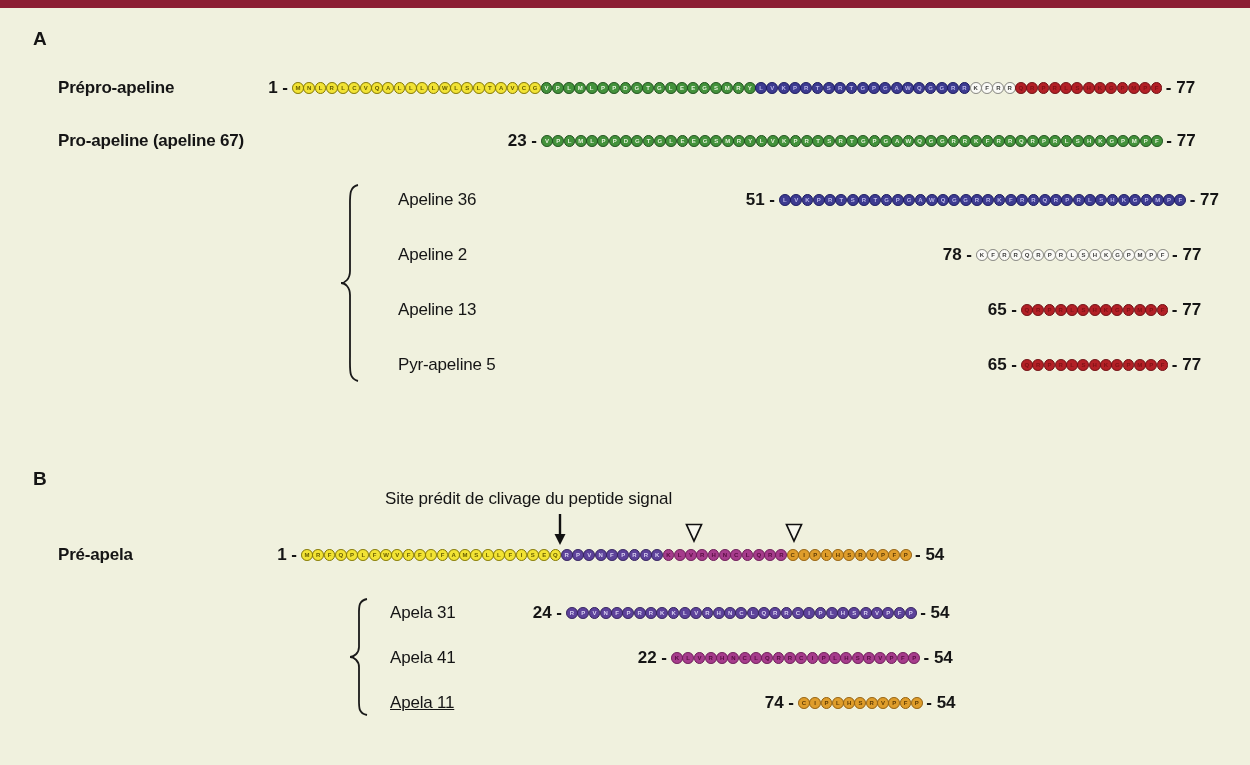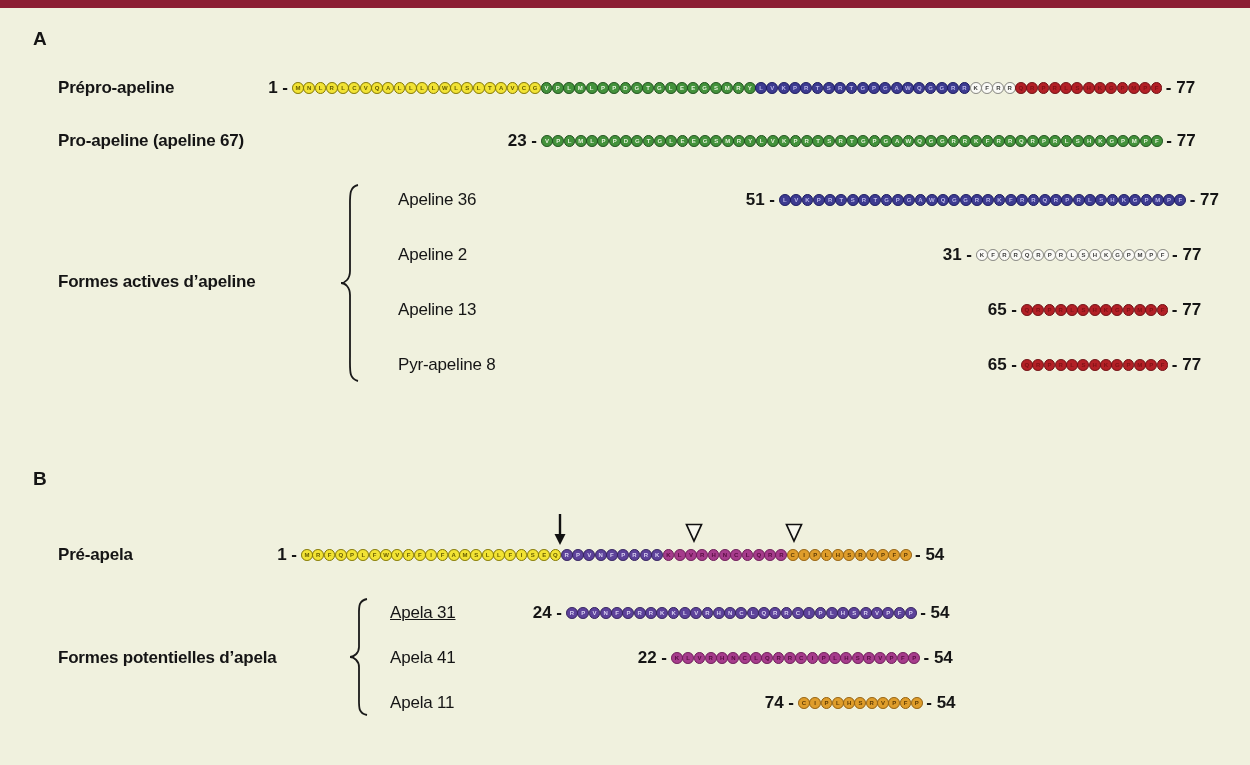--- a/index.html
+++ b/index.html
@@ -31,26 +31,25 @@
 <body>
 
 <div id="figure" style="background: rgb(240, 241, 222);">
 
   <div class="topbar" style="background: rgb(140, 30, 51);"></div>
 
   <div class="panel-letter" style="left:33px;top:28px;">A</div>
 
   <div class="lbl" style="left:58px;top:78px;">Prépro-apeline</div>
   <div class="lbl" style="left:58px;top:131px;">Pro-apeline (apeline 67)</div>
-  <div class="lbl" style="left:58px;top:272px;">Formes actives d’apeline</div>
 
   <div class="sublbl" style="left:398px;top:190px;">Apeline 36</div>
   <div class="sublbl" style="left:398px;top:245px;">Apeline 2</div>
   <div class="sublbl" style="left:398px;top:300px;">Apeline 13</div>
-  <div class="sublbl" style="left:398px;top:355px;">Pyr-apeline 8</div>
+  <div class="sublbl" style="left:398px;top:355px;">Pyr-apeline 5</div>
 
   <div class="brace" style="left:336px;top:183px;">
     <svg width="28" height="200" viewBox="0 0 28 200">
       <path d="M22,2 C13,4 14,12 14,26 L14,88 C14,96 9,100 5,100 C9,100 14,104 14,112 L14,174 C14,188 13,196 22,198" fill="none" stroke="#1a1a1a" stroke-width="1.8"></path>
     </svg>
   </div>
 
   <div class="seq" style="left:236px;top:78px;">
     <span class="pre">1 -</span>
     <span class="circles">
@@ -234,21 +233,21 @@
         <span class="aa" style="background: rgb(61, 59, 144); border-color: rgb(26, 25, 96); color: rgb(188, 185, 232);">G</span>
         <span class="aa" style="background: rgb(61, 59, 144); border-color: rgb(26, 25, 96); color: rgb(188, 185, 232);">P</span>
         <span class="aa" style="background: rgb(61, 59, 144); border-color: rgb(26, 25, 96); color: rgb(188, 185, 232);">M</span>
         <span class="aa" style="background: rgb(61, 59, 144); border-color: rgb(26, 25, 96); color: rgb(188, 185, 232);">P</span>
         <span class="aa" style="background: rgb(61, 59, 144); border-color: rgb(26, 25, 96); color: rgb(188, 185, 232);">F</span>
       </span>
     <span class="suf">- 77</span>
   </div>
 
   <div class="seq" style="left:920px;top:245px;">
-    <span class="pre">31 -</span>
+    <span class="pre">78 -</span>
     <span class="circles">
         <span class="aa" style="background: rgb(250, 250, 246); border-color: rgb(132, 132, 126); color: rgb(60, 60, 60);">K</span>
         <span class="aa" style="background: rgb(250, 250, 246); border-color: rgb(132, 132, 126); color: rgb(60, 60, 60);">F</span>
         <span class="aa" style="background: rgb(250, 250, 246); border-color: rgb(132, 132, 126); color: rgb(60, 60, 60);">R</span>
         <span class="aa" style="background: rgb(250, 250, 246); border-color: rgb(132, 132, 126); color: rgb(60, 60, 60);">R</span>
         <span class="aa" style="background: rgb(250, 250, 246); border-color: rgb(132, 132, 126); color: rgb(60, 60, 60);">Q</span>
         <span class="aa" style="background: rgb(250, 250, 246); border-color: rgb(132, 132, 126); color: rgb(60, 60, 60);">R</span>
         <span class="aa" style="background: rgb(250, 250, 246); border-color: rgb(132, 132, 126); color: rgb(60, 60, 60);">P</span>
         <span class="aa" style="background: rgb(250, 250, 246); border-color: rgb(132, 132, 126); color: rgb(60, 60, 60);">R</span>
         <span class="aa" style="background: rgb(250, 250, 246); border-color: rgb(132, 132, 126); color: rgb(60, 60, 60);">L</span>
@@ -299,20 +298,21 @@
         <span class="aa" style="background: rgb(179, 32, 38); border-color: rgb(112, 16, 20); color: rgb(126, 18, 22);">P</span>
         <span class="aa" style="background: rgb(179, 32, 38); border-color: rgb(112, 16, 20); color: rgb(126, 18, 22);">M</span>
         <span class="aa" style="background: rgb(179, 32, 38); border-color: rgb(112, 16, 20); color: rgb(126, 18, 22);">P</span>
         <span class="aa" style="background: rgb(179, 32, 38); border-color: rgb(112, 16, 20); color: rgb(126, 18, 22);">F</span>
       </span>
     <span class="suf">- 77</span>
   </div>
 
   <div class="panel-letter" style="left:33px;top:468px;">B</div>
 
+  <div class="annot" style="left:385px;top:489px;">Site prédit de clivage du peptide signal</div>
 
   <div class="brace" style="left:552px;top:513px;">
     <svg width="16" height="34" viewBox="0 0 16 34">
       <line x1="8" y1="1" x2="8" y2="22" stroke="#111" stroke-width="2.4"></line>
       <polygon points="2.5,21 13.5,21 8,32" fill="#111"></polygon>
     </svg>
   </div>
 
   <div class="brace" style="left:685px;top:523px;">
     <svg width="18" height="20" viewBox="0 0 18 20">
@@ -320,25 +320,24 @@
     </svg>
   </div>
 
   <div class="brace" style="left:785px;top:523px;">
     <svg width="18" height="20" viewBox="0 0 18 20">
       <polygon points="1.5,1.5 16.5,1.5 9,18" fill="#f7f8ef" stroke="#111" stroke-width="1.7"></polygon>
     </svg>
   </div>
 
   <div class="lbl" style="left:58px;top:545px;">Pré-apela</div>
-  <div class="lbl" style="left:58px;top:648px;">Formes potentielles d’apela</div>
-
-  <div class="sublbl" style="left:390px;top:603px;text-decoration:underline;">Apela 31</div>
+
+  <div class="sublbl" style="left:390px;top:603px;">Apela 31</div>
   <div class="sublbl" style="left:390px;top:648px;">Apela 41</div>
-  <div class="sublbl" style="left:390px;top:693px;">Apela 11</div>
+  <div class="sublbl" style="left:390px;top:693px;text-decoration:underline;">Apela 11</div>
 
   <div class="brace" style="left:346px;top:597px;">
     <svg width="26" height="120" viewBox="0 0 26 120">
       <path d="M21,2 C12,4 13,10 13,20 L13,50 C13,56 8,60 4,60 C8,60 13,64 13,70 L13,100 C13,110 12,116 21,118" fill="none" stroke="#1a1a1a" stroke-width="1.8"></path>
     </svg>
   </div>
 
   <div class="seq" style="left:245px;top:545px;">
     <span class="pre">1 -</span>
     <span class="circles">

